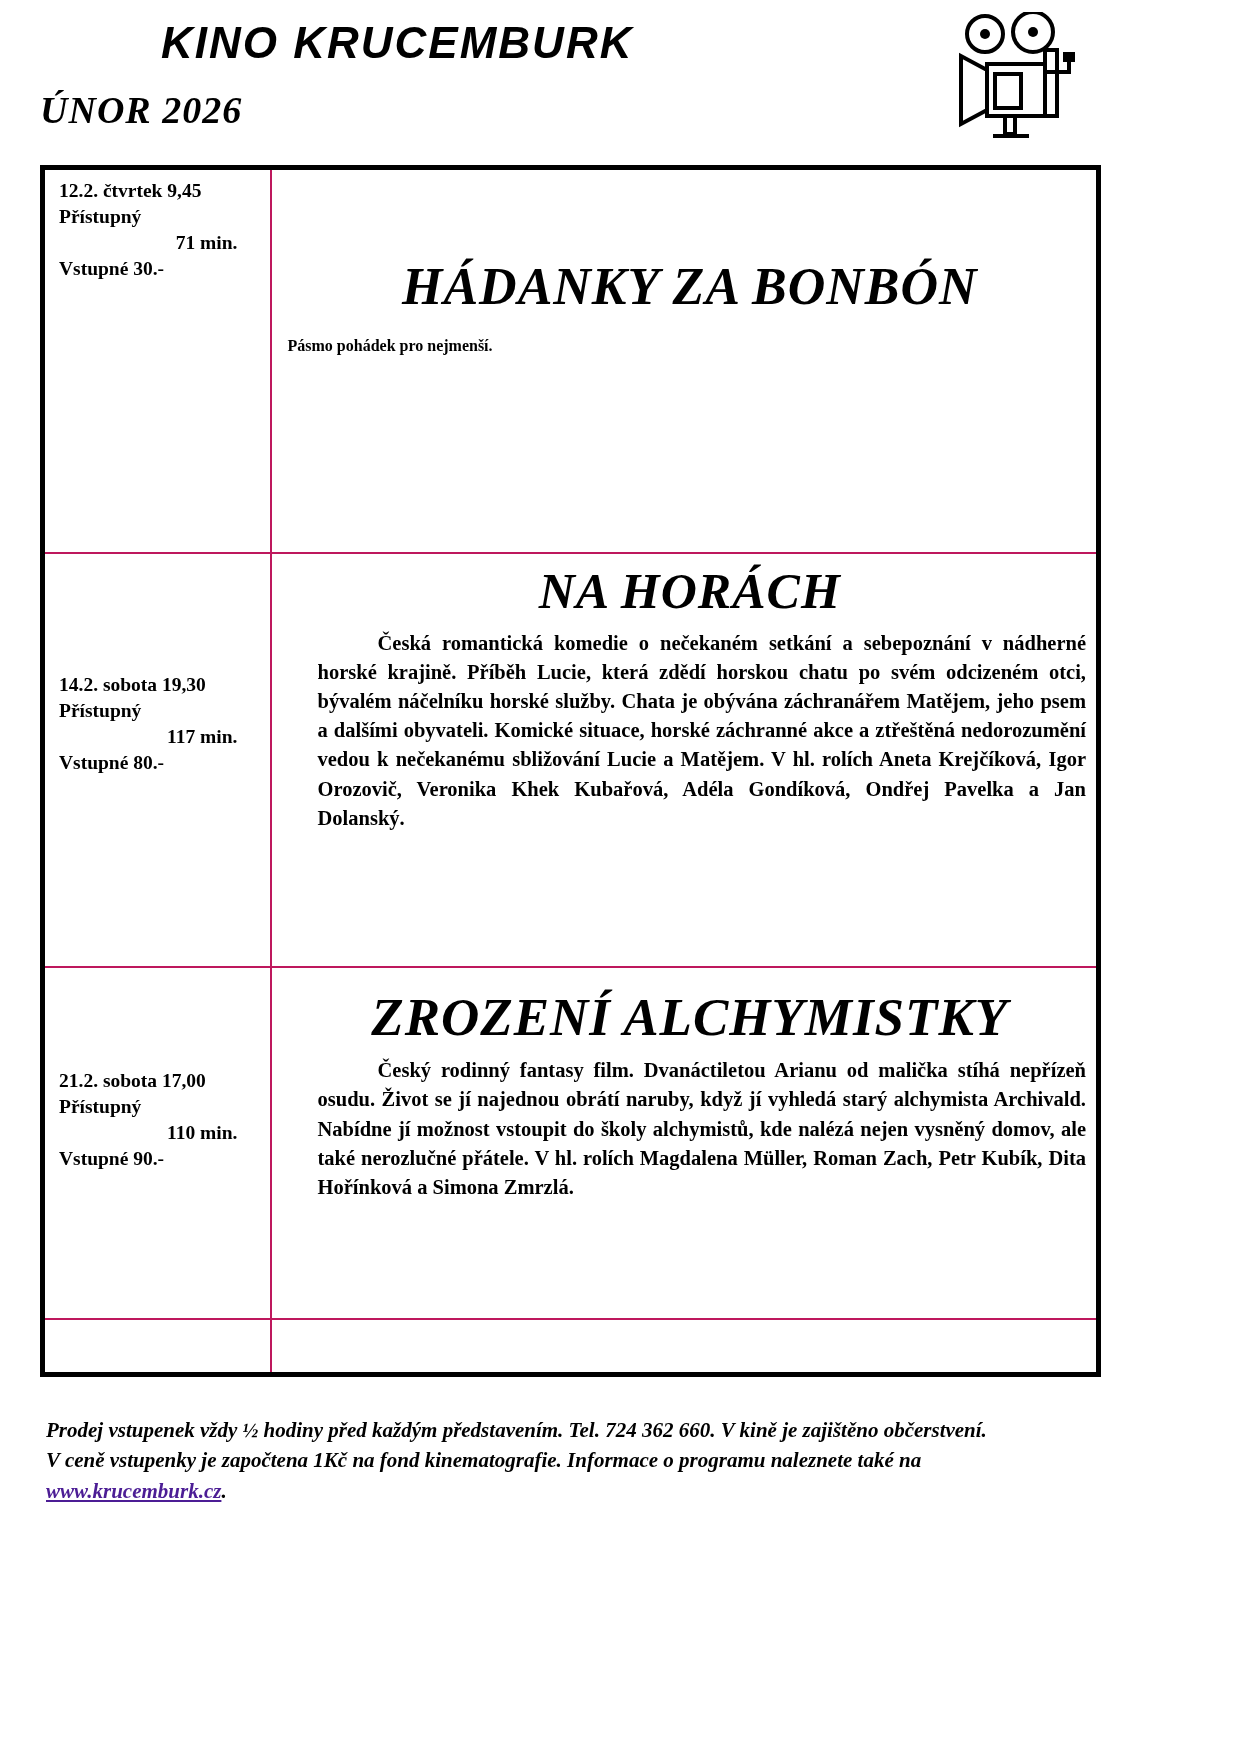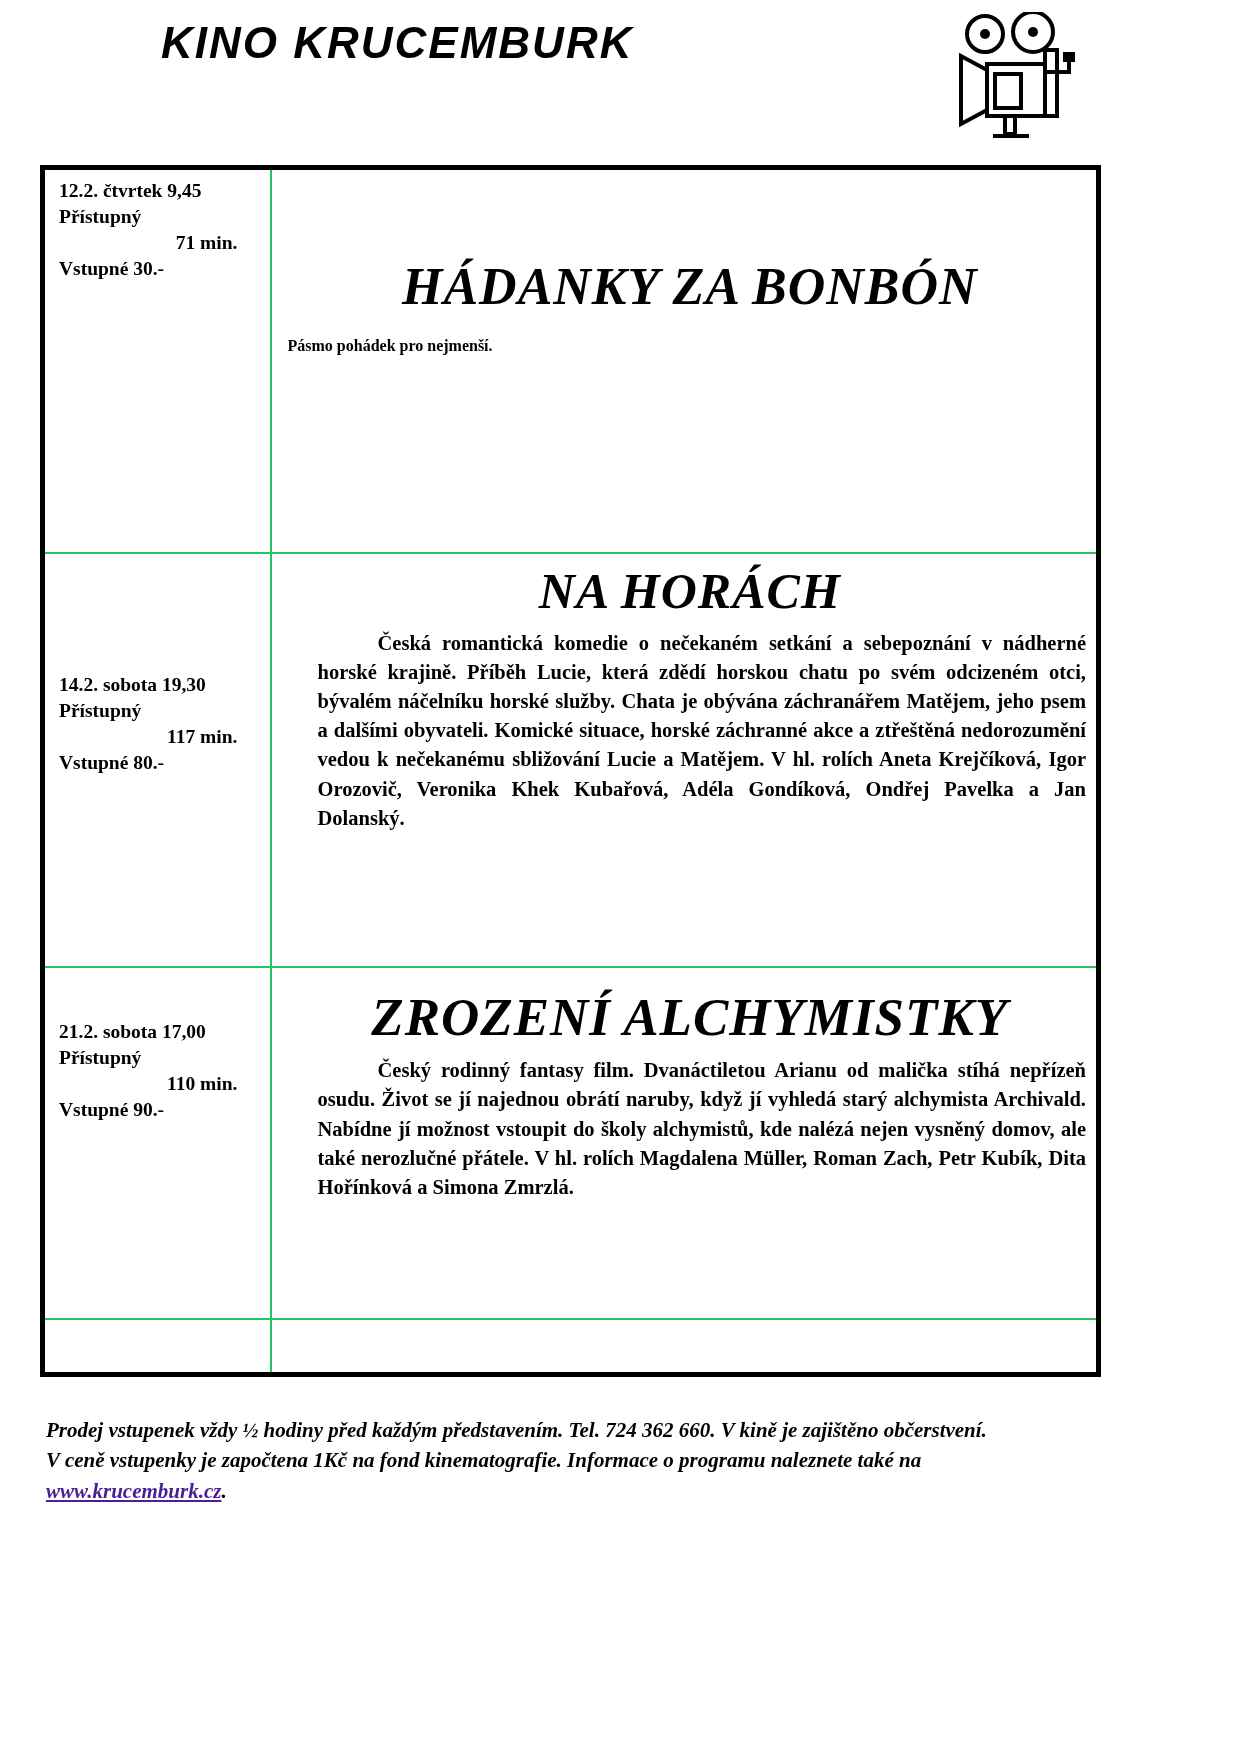--- a/index.html
+++ b/index.html
@@ -62,21 +62,21 @@
   }
 
   
   .prog-table {
     width: 1060px;
     border-collapse: collapse;
     border: 5px solid #000;
     table-layout: fixed;
   }
   .prog-table td {
-    border: 2px solid #22c55e;
+    border: 2px solid #be185d;
     vertical-align: top;
     padding: 0;
   }
   .col-left { width: 228px; }
   .col-right { width: 828px; }
 
   .info-cell {
     padding: 8px 10px 8px 14px;
     font-size: 19.5px;
     font-weight: bold;
@@ -135,20 +135,21 @@
     text-decoration: underline;
   }
 </style>
 </head>
 <body>
 
 <div class="page">
 
   <div class="header">
     <div class="kino-title">KINO  KRUCEMBURK</div>
+    <div class="month-title">ÚNOR 2026</div>
     <div class="projector">
       <svg viewBox="0 0 140 135" width="140" height="135" aria-hidden="true">
         <g fill="none" stroke="#000" stroke-width="4">
           <circle cx="40" cy="22" r="18"></circle>
           <circle cx="88" cy="20" r="20"></circle>
           <rect x="42" y="52" width="58" height="52"></rect>
           <rect x="50" y="62" width="26" height="34"></rect>
           <path d="M42 58 L16 44 L16 112 L42 98 Z"></path>
           <rect x="100" y="38" width="12" height="66"></rect>
           <path d="M100 60 L124 60 L124 46"></path>
@@ -199,21 +200,21 @@
         <td>
           <div class="film-cell">
             <div class="film-title t2">NA HORÁCH</div>
             <div class="film-desc">Česká romantická komedie o nečekaném setkání a sebepoznání v nádherné horské krajině. Příběh Lucie, která zdědí horskou chatu po svém odcizeném otci, bývalém náčelníku horské služby. Chata je obývána záchranářem Matějem, jeho psem a dalšími obyvateli. Komické situace, horské záchranné akce a ztřeštěná nedorozumění vedou k nečekanému sbližování Lucie a Matějem. V hl. rolích Aneta Krejčíková, Igor Orozovič, Veronika Khek Kubařová, Adéla Gondíková, Ondřej Pavelka a Jan Dolanský.</div>
           </div>
         </td>
       </tr>
 
       <tr class="row3">
         <td>
-          <div class="info-cell" style="padding-top:51px;">
+          <div class="info-cell" style="padding-top:100px;">
             <div class="info-line">21.2. sobota 17,00</div>
             <div class="info-line">Přístupný</div>
             <div class="info-line right">110 min.</div>
             <div class="info-line">Vstupné 90.-</div>
           </div>
         </td>
         <td>
           <div class="film-cell">
             <div class="film-title t3">ZROZENÍ ALCHYMISTKY</div>
             <div class="film-desc">Český rodinný fantasy film. Dvanáctiletou Arianu od malička stíhá nepřízeň osudu. Život se jí najednou obrátí naruby, když jí vyhledá starý alchymista Archivald. Nabídne jí možnost vstoupit do školy alchymistů, kde nalézá nejen vysněný domov, ale také nerozlučné přátele. V hl. rolích Magdalena Müller, Roman Zach, Petr Kubík, Dita Hořínková a Simona Zmrzlá.</div>

